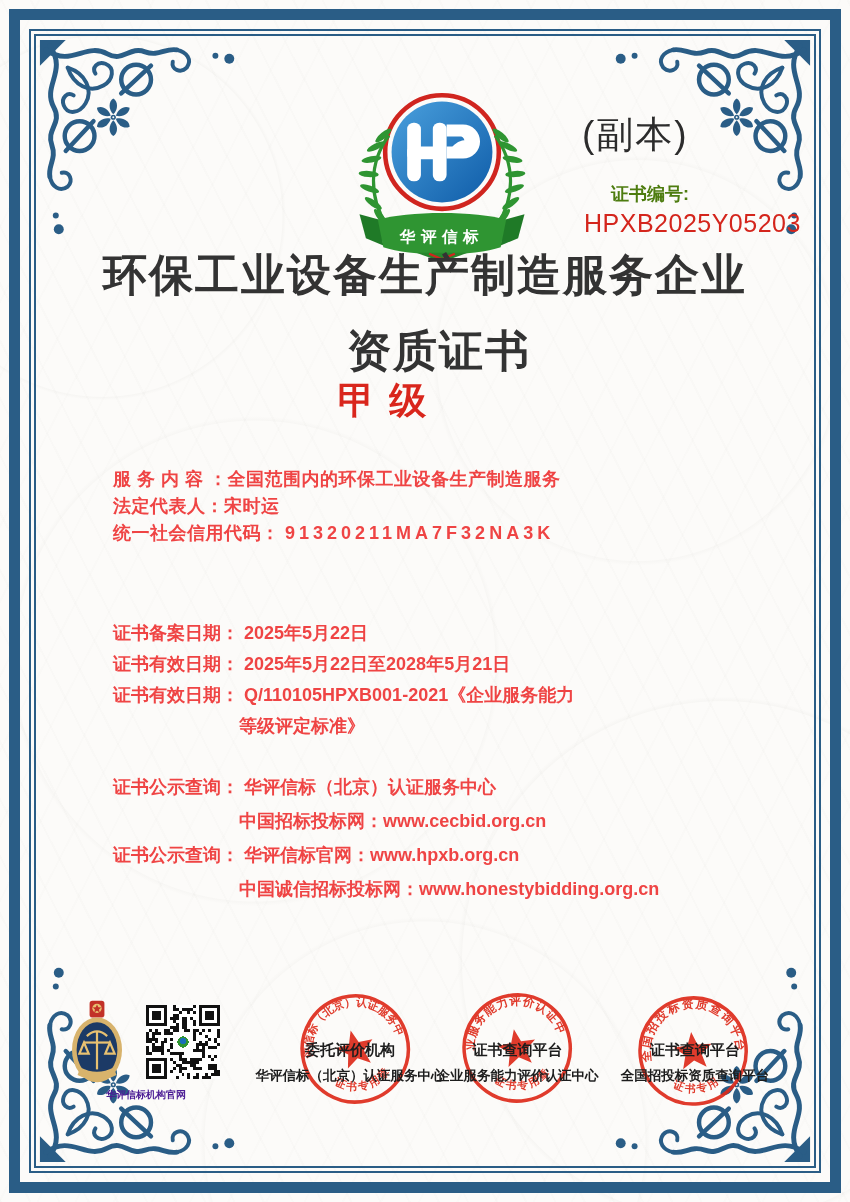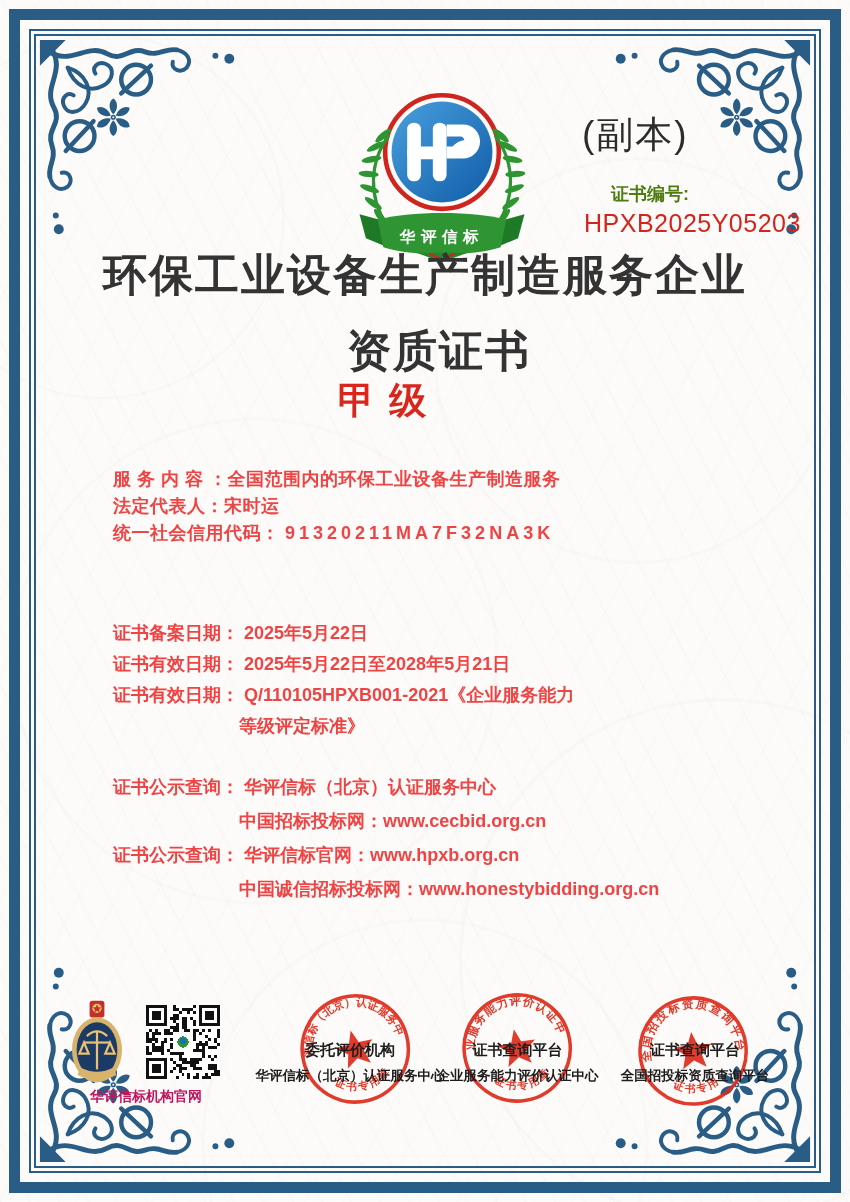--- a/index.html
+++ b/index.html
@@ -43,21 +43,21 @@
   .blk{position:absolute;left:113px;z-index:3;font-weight:bold;color:#ef4444;}
   .blk .row{white-space:nowrap;}
   .blk1{top:466px;font-size:18px;line-height:27px;letter-spacing:.5px;}
   .blk2{top:618px;font-size:18px;line-height:31px;}
   .blk3{top:770px;font-size:18px;line-height:34px;}
   .blk2 .lbl,.blk3 .lbl{display:inline-block;min-width:126px;white-space:pre;}
   .code{letter-spacing:4px;margin-top:28px;}
   
   .emblem{position:absolute;left:69px;top:999px;width:56px;height:88px;z-index:3;}
   .qr{position:absolute;left:146px;top:1005px;width:74px;height:74px;z-index:3;background:#fff;}
-  .qr-caption{position:absolute;left:60px;top:1088px;width:172px;text-align:center;font-size:14px;font-weight:bold;color:#be185d;z-index:3;}
+  .qr-caption{position:absolute;left:60px;top:1088px;width:172px;text-align:center;font-size:10px;font-weight:bold;color:#4c1d95;z-index:3;}
   .seal{position:absolute;width:114px;height:116px;z-index:3;opacity:.92;}
   .seal-1{left:298px;top:990px;transform:rotate(-14deg);}
   .seal-2{left:460px;top:989px;transform:rotate(-10deg);}
   .seal-3{left:636px;top:992px;transform:rotate(-6deg);}
   .seal-txt{position:absolute;z-index:4;font-weight:bold;color:#1d1d1d;text-align:center;white-space:nowrap;}
   .r1{top:1041px;font-size:15px;}
   .r2{top:1067px;font-size:13.5px;}
   .c1{left:255px;width:190px;}
   .c2{left:430px;width:175px;}
   .c3{left:600px;width:190px;}

